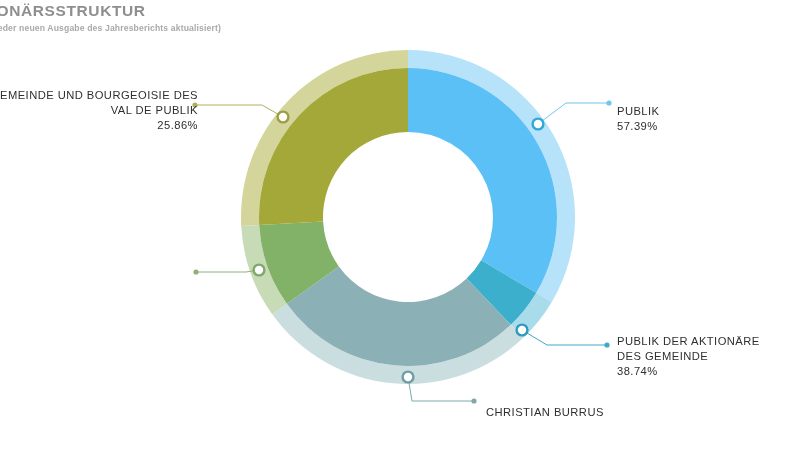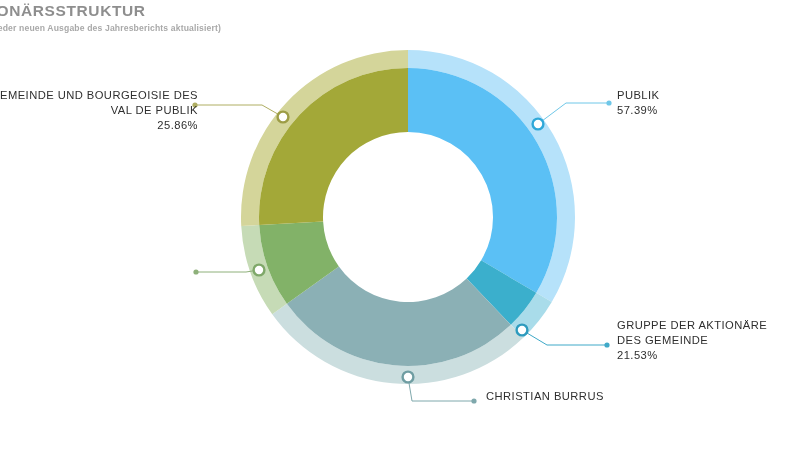--- a/index.html
+++ b/index.html
@@ -57,21 +57,21 @@
     position: absolute;
     font-size: 11.2px;
     letter-spacing: 0.45px;
     line-height: 15.2px;
     color: #2f2f2f;
     white-space: nowrap;
   }
   .label .pct {
     display: block;
   }
-  .label.right { text-align: left; }
+  .label.right { text-align: left; margin-top: 16px; }
   .label.left  { text-align: right; }
 
   #label-publik      { left: 617px; top: 88px;  }
   #label-resorts     { left: 617px; top: 318px; }
   #label-burrus      { left: 486px; top: 389px; }
   #label-gemeinde    { right: 612px; top: 88px;  }
   #label-aktionaersgruppe { right: 558px; top: 255px; }
 </style>
 </head>
 <body>
@@ -133,23 +133,23 @@
 
     </g>
   </svg>
 
   <div class="label right" id="label-publik">
     <span>PUBLIK</span>
     <span class="pct">57.39%</span>
   </div>
 
   <div class="label right" id="label-resorts">
-    <span>GRUPPE DER AKTIONÄRE</span><br>
+    <span>PUBLIK DER AKTIONÄRE</span><br>
     <span>DES GEMEINDE</span>
-    <span class="pct">21.53%</span>
+    <span class="pct">38.74%</span>
   </div>
 
   <div class="label right" id="label-burrus">
     <span>CHRISTIAN BURRUS</span>
   </div>
 
   <div class="label left" id="label-gemeinde">
     <span>GEMEINDE UND BOURGEOISIE DES</span><br>
     <span>VAL DE PUBLIK</span>
     <span class="pct">25.86%</span>

